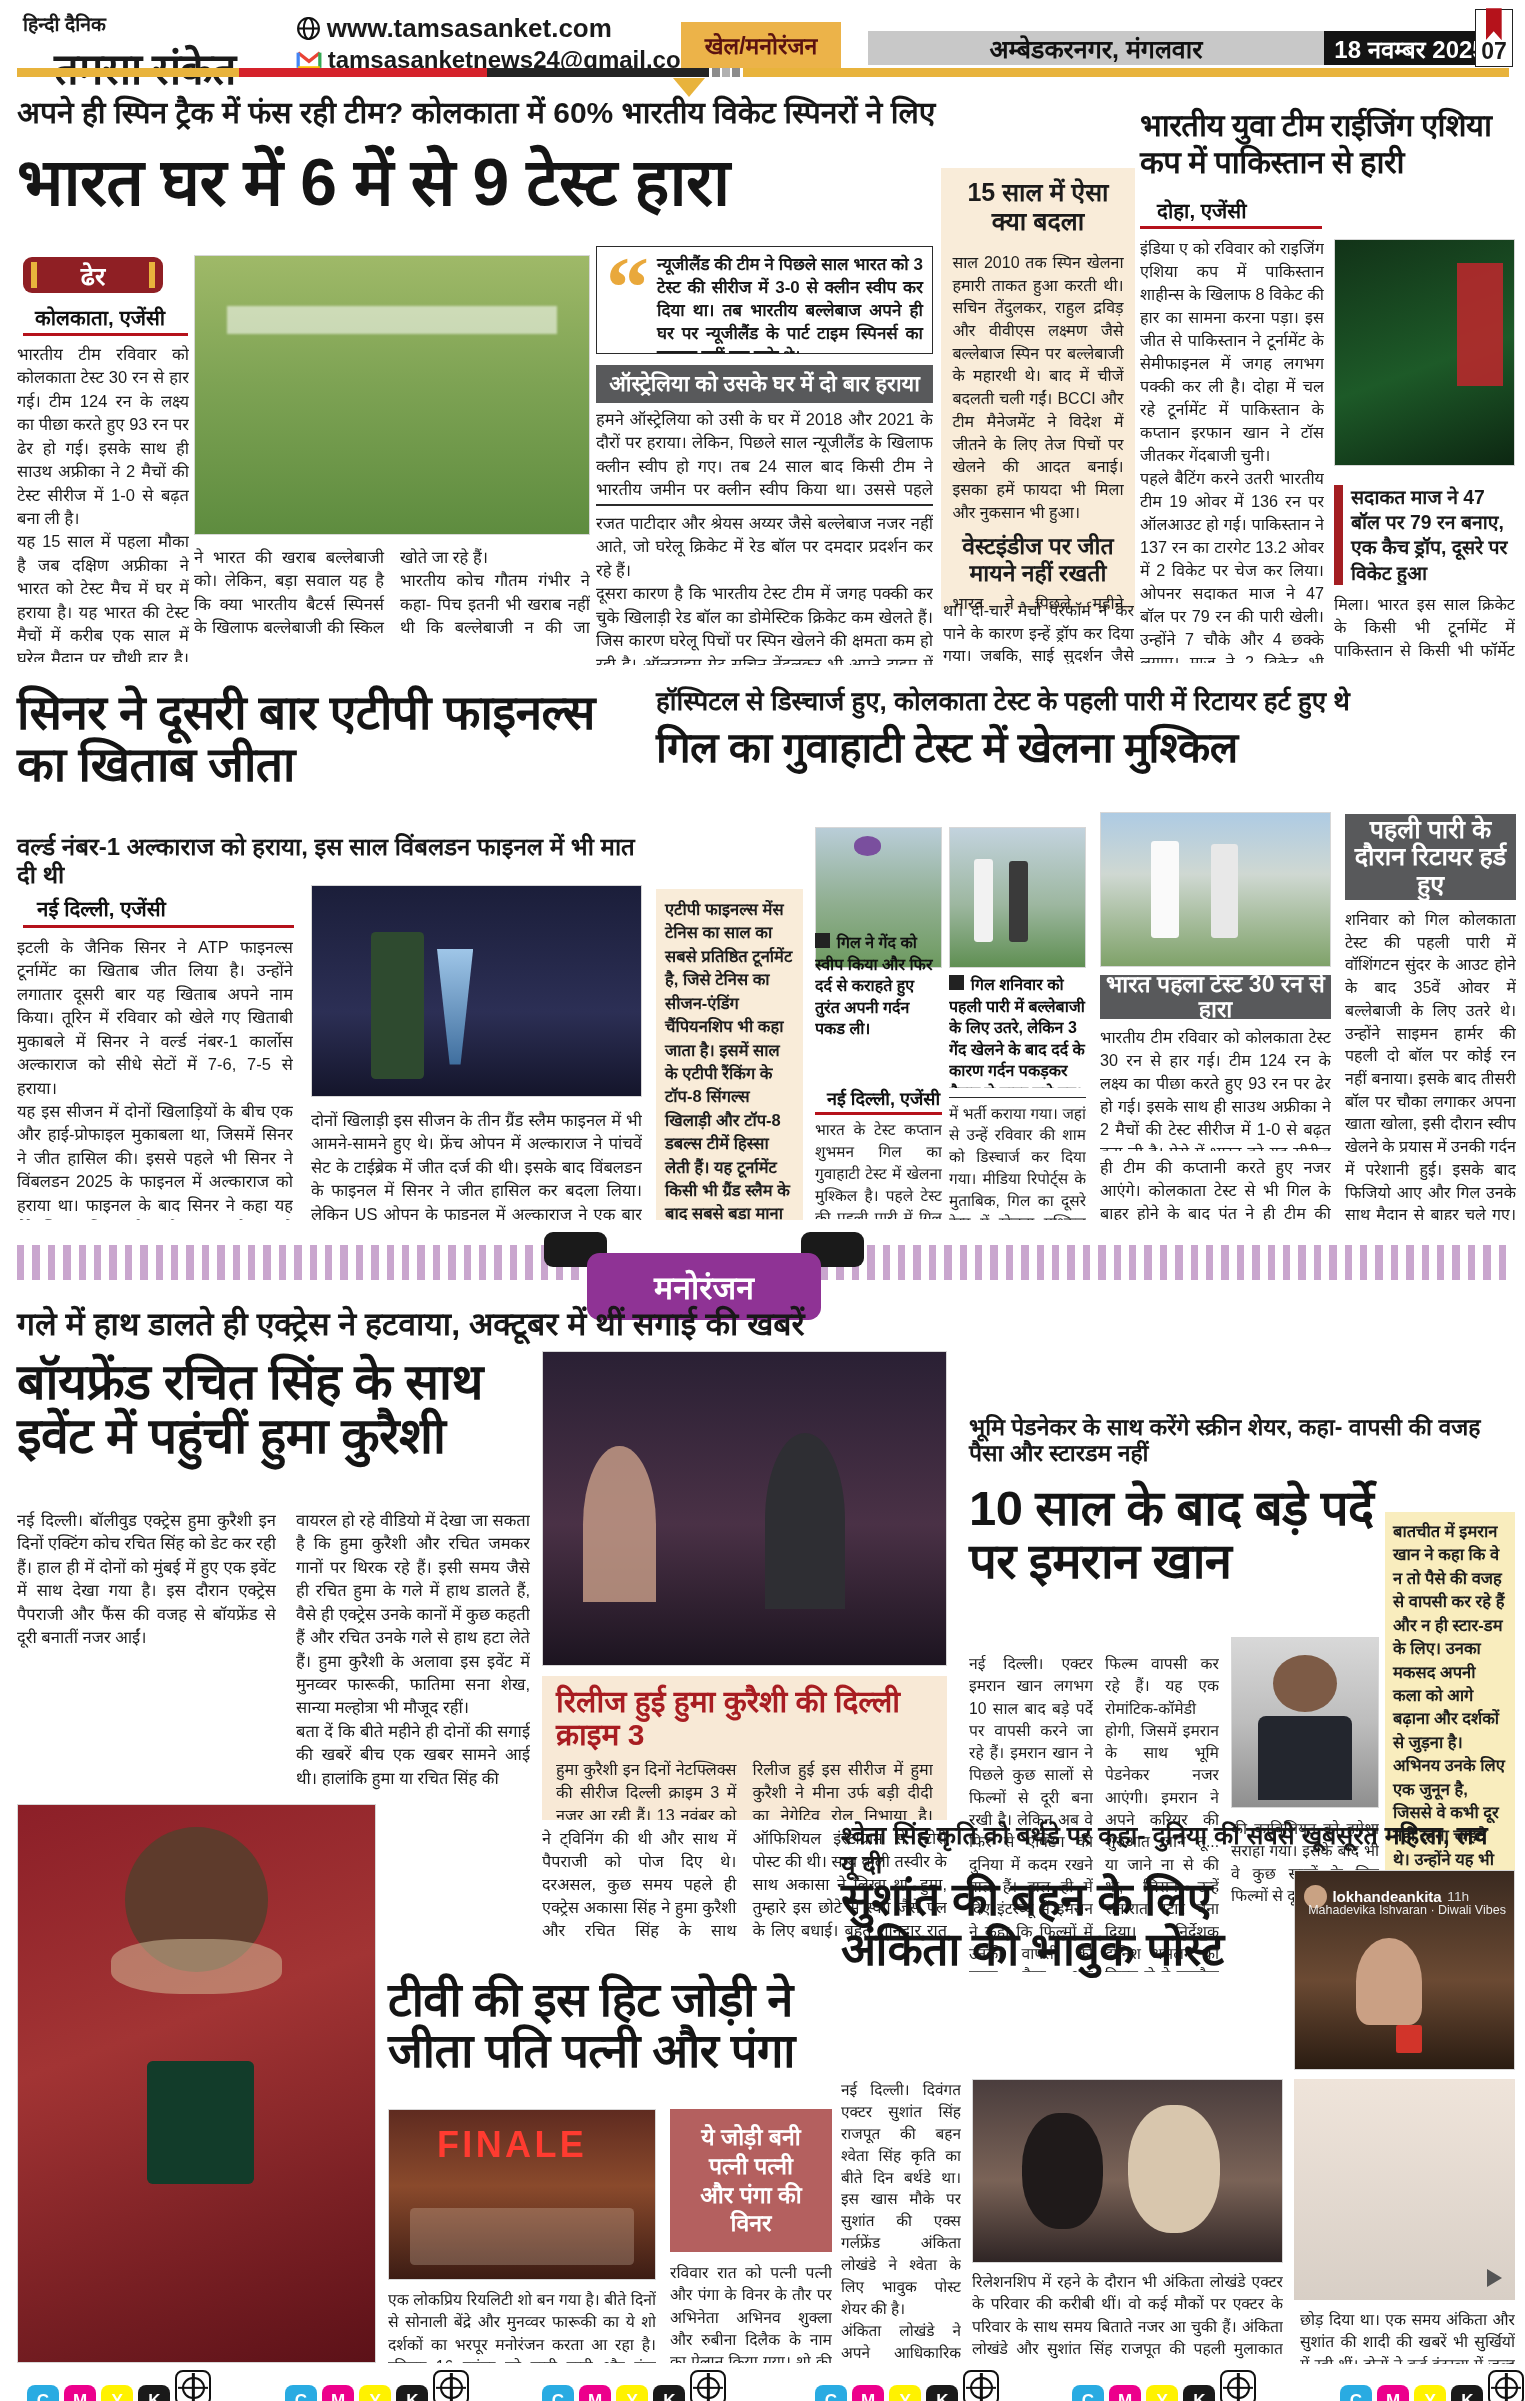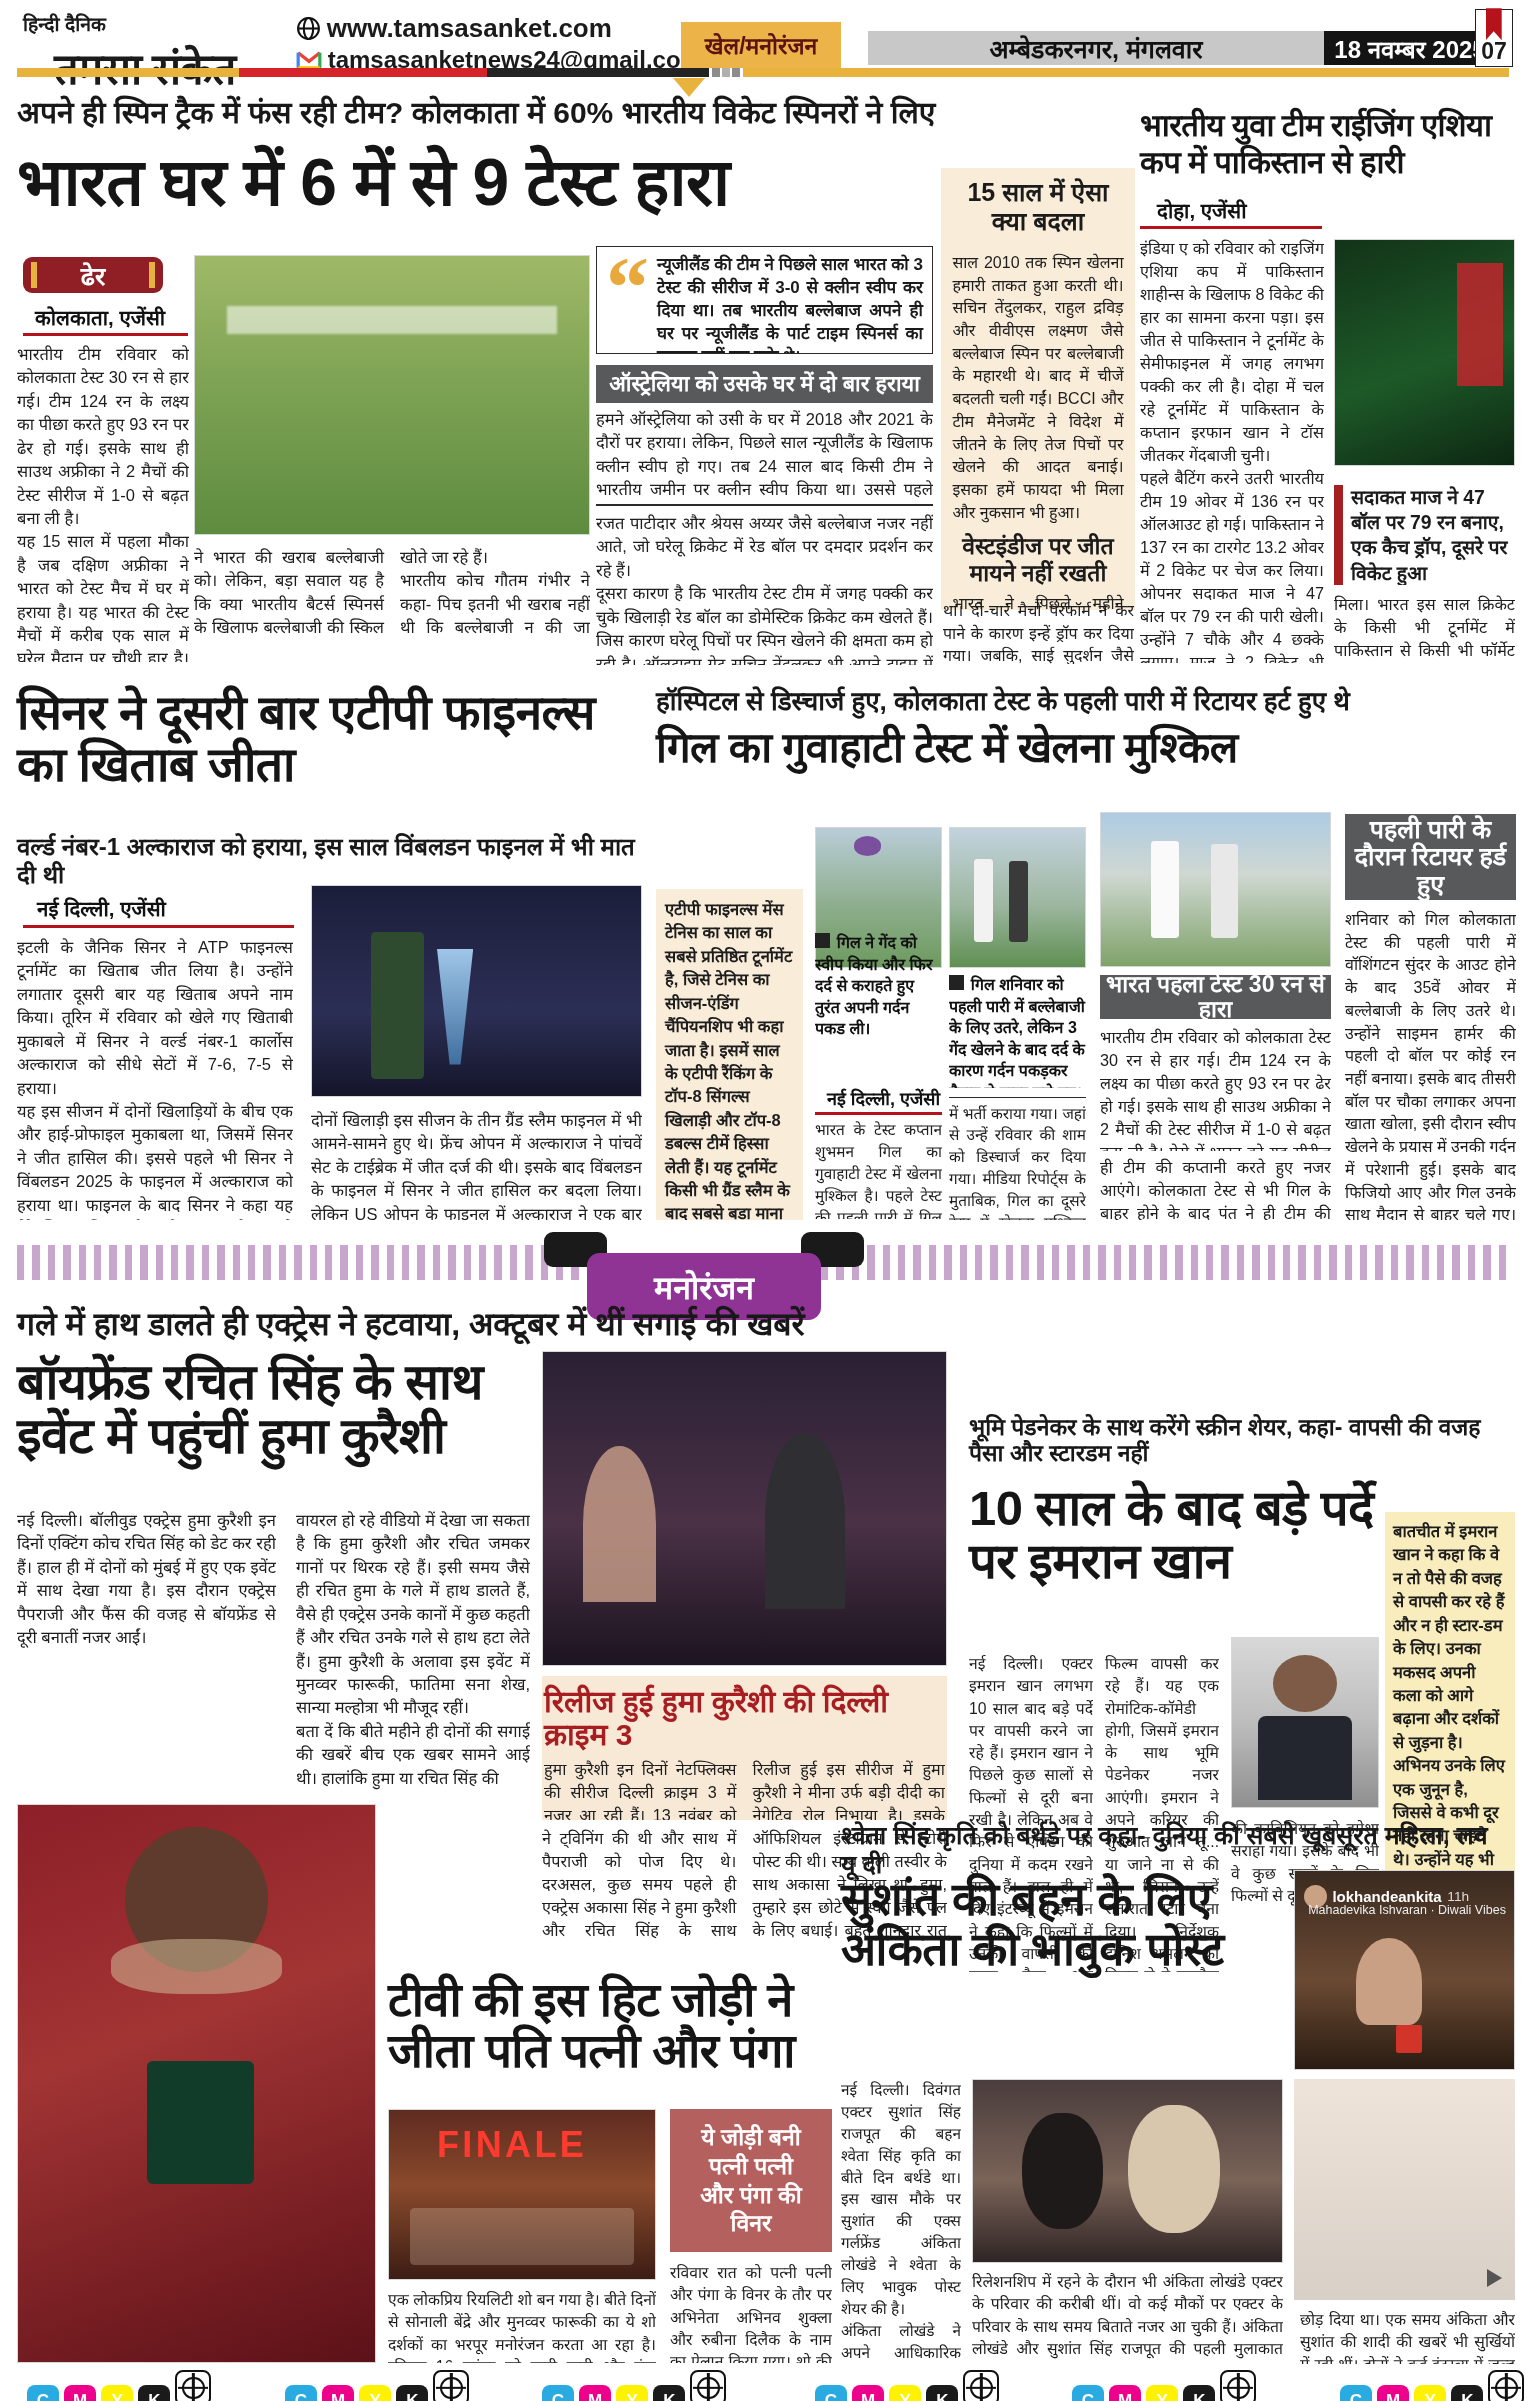--- a/index.html
+++ b/index.html
@@ -182,21 +182,21 @@
 <div class="abs kicker" style="left:17px;top:1306px;width:929px;font-size:32px;">गले में हाथ डालते ही एक्ट्रेस ने हटवाया, अक्टूबर में थीं सगाई की खबरें</div>
 <div class="abs h-mega" style="left:17px;top:1355px;width:516px;font-size:50px;">बॉयफ्रेंड रचित सिंह के साथ इवेंट में पहुंचीं हुमा कुरैशी</div>
 <div class="abs photo" style="left:542px;top:1351px;width:405px;height:315px;background:linear-gradient(180deg,#2a2034 0%,#4a3146 55%,#1c1420 100%);">
   <div style="position:absolute;left:10%;top:30%;width:18%;height:50%;background:#caa08a;border-radius:50% 50% 0 0;opacity:.8;"></div>
   <div style="position:absolute;left:55%;top:26%;width:20%;height:56%;background:#2e2e33;border-radius:50% 50% 0 0;"></div>
 </div>
 <div class="abs body-text" style="left:17px;top:1509px;width:259px;height:285px;">नई दिल्ली। बॉलीवुड एक्ट्रेस हुमा कुरैशी इन दिनों एक्टिंग कोच रचित सिंह को डेट कर रही हैं। हाल ही में दोनों को मुंबई में हुए एक इवेंट में साथ देखा गया है। इस दौरान एक्ट्रेस पैपराजी और फैंस की वजह से बॉयफ्रेंड से दूरी बनातीं नजर आईं।</div>
 <div class="abs body-text" style="left:296px;top:1509px;width:234px;height:292px;">वायरल हो रहे वीडियो में देखा जा सकता है कि हुमा कुरैशी और रचित जमकर गानों पर थिरक रहे हैं। इसी समय जैसे ही रचित हुमा के गले में हाथ डालते हैं, वैसे ही एक्ट्रेस उनके कानों में कुछ कहती हैं और रचित उनके गले से हाथ हटा लेते हैं। हुमा कुरैशी के अलावा इस इवेंट में मुनव्वर फारूकी, फातिमा सना शेख, सान्या मल्होत्रा भी मौजूद रहीं।
 बता दें कि बीते महीने ही दोनों की सगाई की खबरें बीच एक खबर सामने आई थी। हालांकि हुमा या रचित सिंह की</div>
 
-<div class="abs" style="left:542px;top:1676px;width:405px;height:144px;background:#f8e9d6;padding:9px 2px;box-sizing:border-box;overflow:hidden;">
+<div class="abs" style="left:542px;top:1676px;width:405px;height:144px;background:#f8e9d6;padding:9px 14px;box-sizing:border-box;overflow:hidden;">
   <div style="font-size:30px;font-weight:900;color:#a81d22;line-height:1.1;">रिलीज हुई हुमा कुरैशी की दिल्ली क्राइम 3</div>
   <div class="body-text" style="font-size:16.2px;margin-top:6.8px;column-count:2;column-gap:16px;height:86px;">हुमा कुरैशी इन दिनों नेटफ्लिक्स की सीरीज दिल्ली क्राइम 3 में नजर आ रही हैं। 13 नवंबर को रिलीज हुई इस सीरीज में हुमा कुरैशी ने मीना उर्फ बड़ी दीदी का नेगेटिव रोल निभाया है। इसके अलावा उनकी पॉपुलर सीरीज महारानी का चौथा सीजन भी सोनी लिव पर रिलीज हो चुका है।</div>
 </div>
 <div class="abs body-text" style="left:542px;top:1827px;width:405px;height:131px;column-count:2;column-gap:16px;font-size:16.2px;">ने ट्विनिंग की थी और साथ में पैपराजी को पोज दिए थे। दरअसल, कुछ समय पहले ही एक्ट्रेस अकासा सिंह ने हुमा कुरैशी और रचित सिंह के साथ ऑफिशियल इंस्टाग्राम से स्टोरी पोस्ट की थी। साथ वाली तस्वीर के साथ अकासा ने लिखा था, हुमा, तुम्हारे इस छोटे से स्वर्ग जैसे पल के लिए बधाई। बहुत शानदार रात रही।
 तरफ से इसकी आधिकारिक तौर पर पुष्टि नहीं की गई थी। सगाई की खबरों के बीच ही हुमा कुरैशी इवेंट में पहुंचीं।</div>
 
 <div class="abs photo" style="left:17px;top:1804px;width:359px;height:559px;background:linear-gradient(160deg,#8c1f28 0%,#a23434 40%,#5c1118 100%);">
   <div style="position:absolute;left:30%;top:4%;width:40%;height:26%;background:#5e3b2c;border-radius:50%;"></div>
   <div style="position:absolute;left:36%;top:46%;width:30%;height:22%;background:#123c2a;border-radius:5.7px;"></div>
   <div style="position:absolute;left:26%;top:24%;width:48%;height:10%;background:#d8c6a0;opacity:.5;border-radius:40%;"></div>

